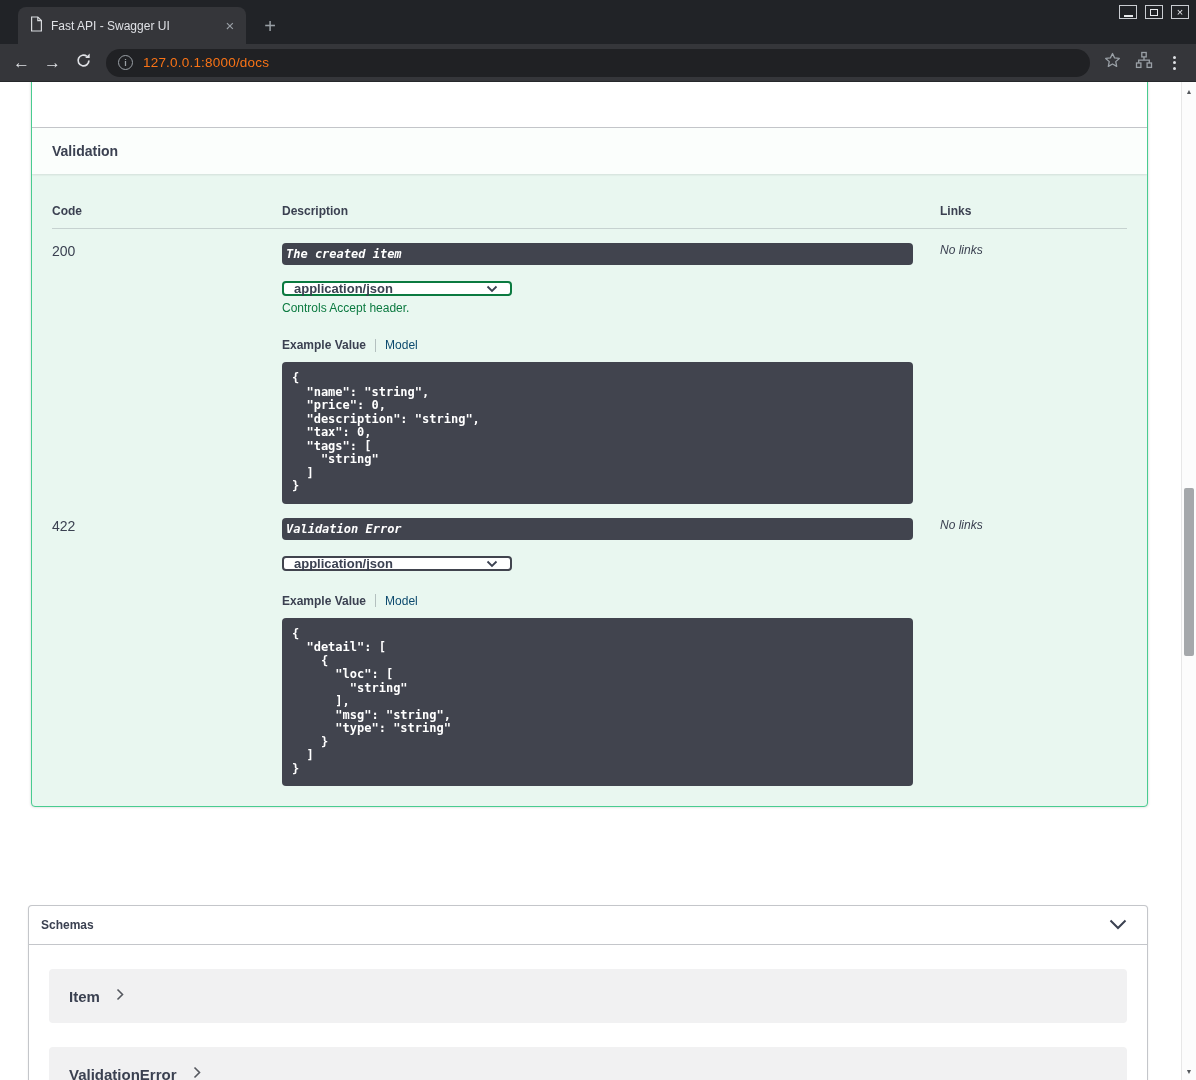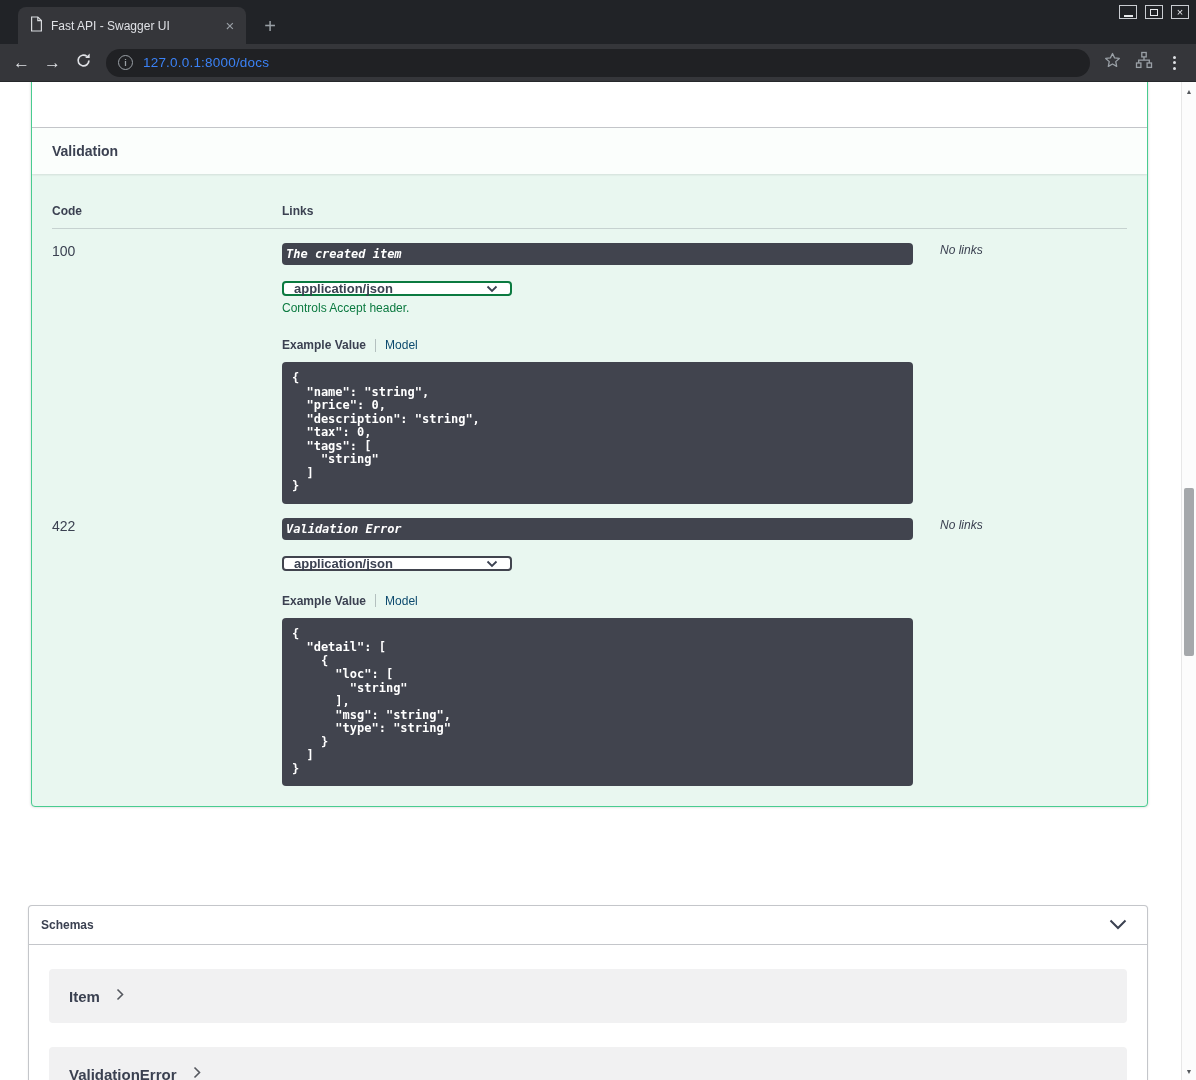--- a/index.html
+++ b/index.html
@@ -16,21 +16,21 @@
 
   .tab { position:absolute; left:18px; top:7px; width:228px; height:37px; background:#35363a; border-radius:8px 8px 0 0; display:flex; align-items:center; padding:0 8px 0 12px; }
   .tab-title { flex:1; color:#dfe1e5; font-size:12px; margin-left:8px; white-space:nowrap; overflow:hidden; }
   .tab-close { color:#9aa0a6; font-size:15px; width:16px; text-align:center; line-height:1; }
   .new-tab { position:absolute; left:256px; top:12px; width:28px; height:28px; color:#9aa0a6; font-size:20px; display:flex; align-items:center; justify-content:center; }
 
   .toolbar { position:absolute; top:44px; left:0; width:100%; height:38px; background:#35363a; border-bottom:1px solid #26282b; display:flex; align-items:center; padding:0 6px; }
   .nav-btn { width:31px; height:32px; display:flex; align-items:center; justify-content:center; color:#dfe1e5; font-size:17px; flex:0 0 auto; }
   .url-bar { flex:1; height:28px; background:#202124; border-radius:14px; display:flex; align-items:center; padding:0 12px; margin:0 7px; }
   .info-icon { width:15px; height:15px; border:1.5px solid #9aa0a6; border-radius:50%; color:#9aa0a6; font-size:9px; font-weight:bold; display:flex; align-items:center; justify-content:center; flex:0 0 auto; font-style:normal; }
-  .url-text { color:#3b82f6; font-size:13.5px; margin-left:10px; letter-spacing:.2px; white-space:nowrap; }
+  .url-text { color:#f97316; font-size:13.5px; margin-left:10px; letter-spacing:.2px; white-space:nowrap; }
   .kebab { display:flex; flex-direction:column; gap:2.5px; }
   .kebab i { width:3px; height:3px; border-radius:50%; background:#dfe1e5; display:block; }
 
   
   .page { position:absolute; top:82px; left:0; width:1196px; height:998px; background:#fff; overflow:hidden; }
 
   .opblock { position:absolute; left:31px; top:-22px; width:1117px; border:1px solid #49cc90; border-radius:4px; background:#e9f7f0; box-shadow:0 0 3px rgba(0,0,0,.19); overflow:hidden; }
   .opblock-tail { height:67px; background:#fff; border-bottom:1px solid rgba(59,65,81,.3); }
   .section-header { height:46px; background:rgba(255,255,255,.8); box-shadow:0 1px 2px rgba(0,0,0,.1); display:flex; align-items:center; padding:0 20px; position:relative; }
   .sh-title { font-size:14px; font-weight:bold; color:#3b4151; }
@@ -149,25 +149,26 @@
 
   <div class="opblock">
     <div class="opblock-tail"></div>
     <div class="section-header">
       <span class="sh-title">Validation</span>
     </div>
     <div class="responses-inner">
 
       <div class="t-head">
         <div class="col-code">Code</div>
+        <div class="col-desc">Description</div>
         <div class="col-links">Links</div>
       </div>
 
       <div class="t-row">
-        <div class="col-code rcode">100</div>
+        <div class="col-code rcode">200</div>
         <div class="col-desc">
           <div class="desc-box">The created item</div>
           <div class="media-select accept">
             <span>application/json</span>
             <span>
               <svg width="12" height="8" viewBox="0 0 12 8">
                   <path d="M1.5 1.5L6 6l4.5-4.5" fill="none" stroke="#3b4151" stroke-width="1.8"></path>
                 </svg>
             </span>
           </div>

